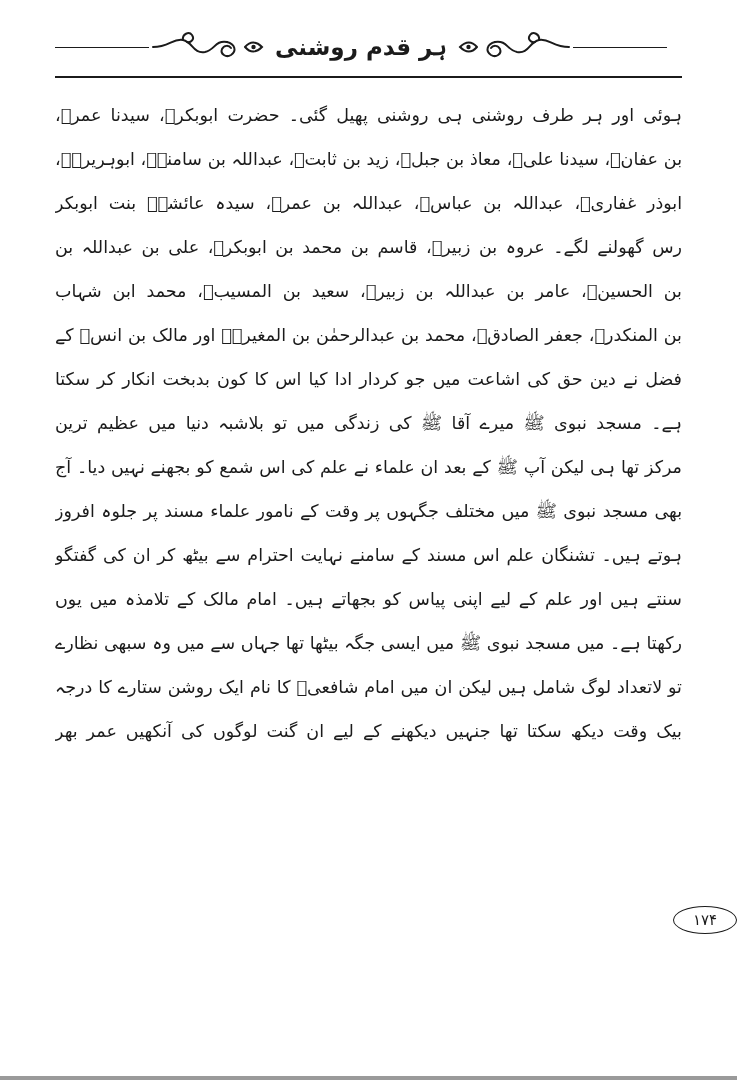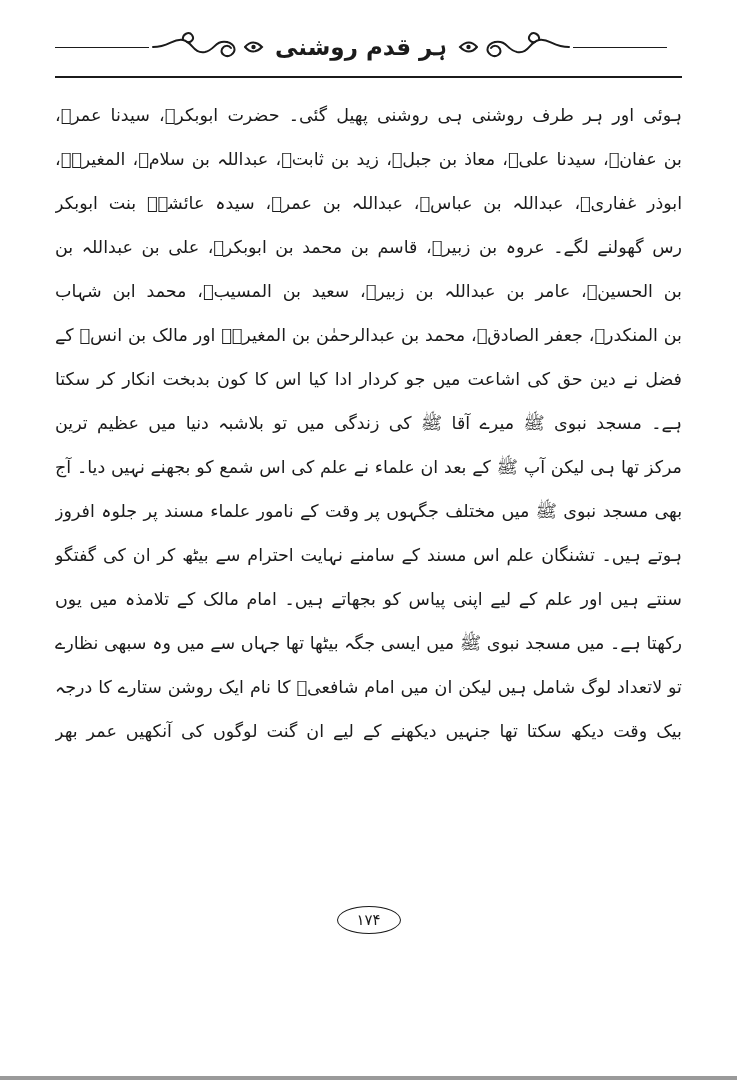--- a/index.html
+++ b/index.html
@@ -75,21 +75,21 @@
     overflow: hidden;
   }
 
   
   .footer {
     position: absolute;
     top: 906px;
     left: 0;
     right: 0;
     display: flex;
-    justify-content: center;
+    justify-content: flex-end;
   }
   .page-number-badge {
     display: inline-block;
     border: 1.5px solid #1b1b1b;
     border-radius: 50%;
     min-width: 34px;
     padding: 1px 14px;
     text-align: center;
     font-size: 15px;
     line-height: 24px;
@@ -136,21 +136,21 @@
       </g>
     </svg>
 
     <div class="flank-line"></div>
   </div>
 
   <div class="header-rule"></div>
 
   <div class="body-text">
       <div class="line">ہوئی اور ہر طرف روشنی ہی روشنی پھیل گئی۔ حضرت ابوبکرؓ، سیدنا عمرؓ، حضرت عثمان</div>
-      <div class="line">بن عفانؓ، سیدنا علیؓ، معاذ بن جبلؓ، زید بن ثابتؓ، عبداللہ بن سلامؓ، المغیرہؓ،</div>
+      <div class="line">بن عفانؓ، سیدنا علیؓ، معاذ بن جبلؓ، زید بن ثابتؓ، عبداللہ بن سامنےؓ، ابوہریرہؓ،</div>
       <div class="line">ابوذر غفاریؓ، عبداللہ بن عباسؓ، عبداللہ بن عمرؓ، سیدہ عائشہؓ بنت ابوبکر صدیقؓ اور</div>
       <div class="line">رس گھولنے لگے۔ عروہ بن زبیرؓ، قاسم بن محمد بن ابوبکرؓ، علی بن عبداللہ بن عباسؓ، محمد</div>
       <div class="line">بن الحسینؓ، عامر بن عبداللہ بن زبیرؓ، سعید بن المسیبؓ، محمد ابن شہاب زہریؓ، محمد</div>
       <div class="line">بن المنکدرؓ، جعفر الصادقؓ، محمد بن عبدالرحمٰن بن المغیرہؓ اور مالک بن انسؓ کے علم و</div>
       <div class="line">فضل نے دین حق کی اشاعت میں جو کردار ادا کیا اس کا کون بدبخت انکار کر سکتا</div>
       <div class="line">ہے۔ مسجد نبوی ﷺ میرے آقا ﷺ کی زندگی میں تو بلاشبہ دنیا میں عظیم ترین</div>
       <div class="line">مرکز تھا ہی لیکن آپ ﷺ کے بعد ان علماء نے علم کی اس شمع کو بجھنے نہیں دیا۔ آج</div>
       <div class="line">بھی مسجد نبوی ﷺ میں مختلف جگہوں پر وقت کے نامور علماء مسند پر جلوہ افروز</div>
       <div class="line">ہوتے ہیں۔ تشنگان علم اس مسند کے سامنے نہایت احترام سے بیٹھ کر ان کی گفتگو</div>
       <div class="line">سنتے ہیں اور علم کے لیے اپنی پیاس کو بجھاتے ہیں۔ امام مالک کے تلامذہ میں یوں</div>

